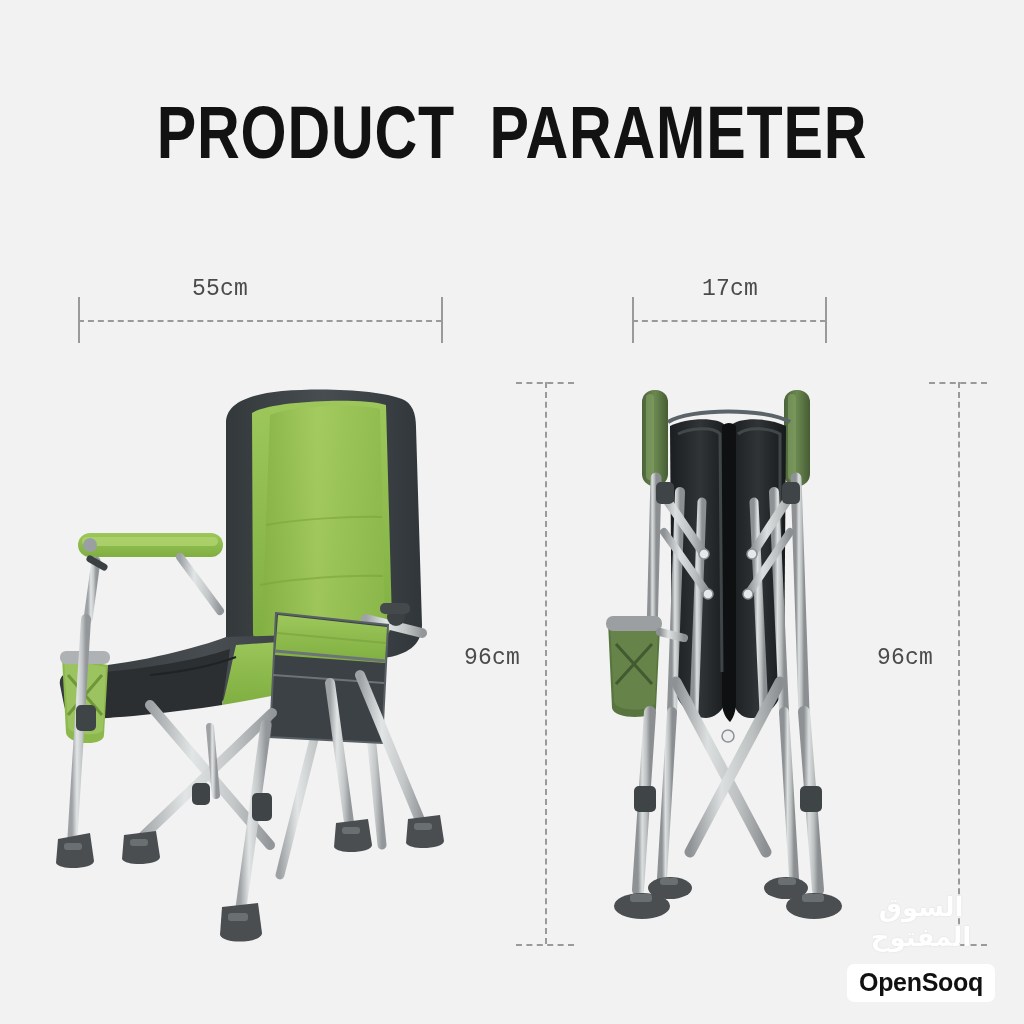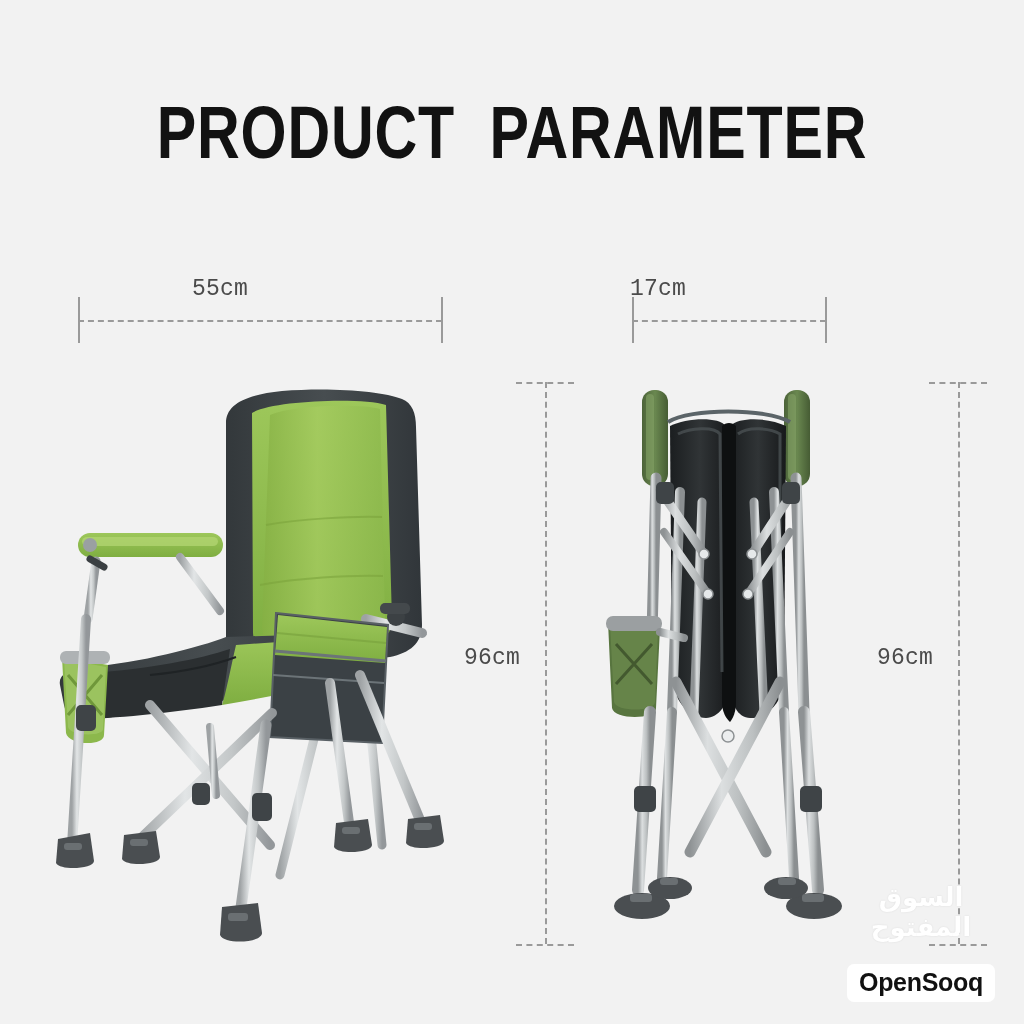--- a/index.html
+++ b/index.html
@@ -53,21 +53,21 @@
 
   
   .wm{position:absolute;right:18px;bottom:22px;width:170px;text-align:center;}
   .wm-ar{
     color:#ffffff;font-size:26px;font-weight:700;line-height:30px;
     direction:rtl;letter-spacing:0px;
     text-shadow:0 0 2px rgba(0,0,0,.10);
     font-family:"DejaVu Sans","Liberation Sans",sans-serif;
   }
   .wm-en{
-    display:inline-block;margin-top:22px;
+    display:inline-block;margin-top:12px;
     background:#ffffff;color:#111111;
     font-size:25px;font-weight:700;line-height:25px;
     padding:6px 12px 7px 12px;border-radius:7px;
     letter-spacing:-.3px;
   }
 
   
   .prod{position:absolute;}
 </style>
 </head>
@@ -75,21 +75,21 @@
 
 <div id="stage">
 
   <div class="title">PRODUCT  PARAMETER</div>
 
   <div class="dimlabel" style="left:0;width:440px;top:276px;text-align:center;">55cm</div>
   <div class="hline" style="left:78px;top:320px;width:364px;"></div>
   <div class="tick-v" style="left:78px;top:297px;height:46px;"></div>
   <div class="tick-v" style="left:441px;top:297px;height:46px;"></div>
 
-  <div class="dimlabel" style="left:630px;width:200px;top:276px;">17cm</div>
+  <div class="dimlabel" style="left:630px;width:200px;top:276px;text-align:center;">17cm</div>
   <div class="hline" style="left:632px;top:320px;width:194px;"></div>
   <div class="tick-v" style="left:632px;top:297px;height:46px;"></div>
   <div class="tick-v" style="left:825px;top:297px;height:46px;"></div>
 
   <div class="vline" style="left:545px;top:382px;height:562px;"></div>
   <div class="cap-h" style="left:516px;top:382px;width:58px;"></div>
   <div class="cap-h" style="left:516px;top:944px;width:58px;"></div>
   <div class="dimlabel" style="left:464px;top:645px;">96cm</div>
 
   <div class="vline" style="left:958px;top:382px;height:562px;"></div>

